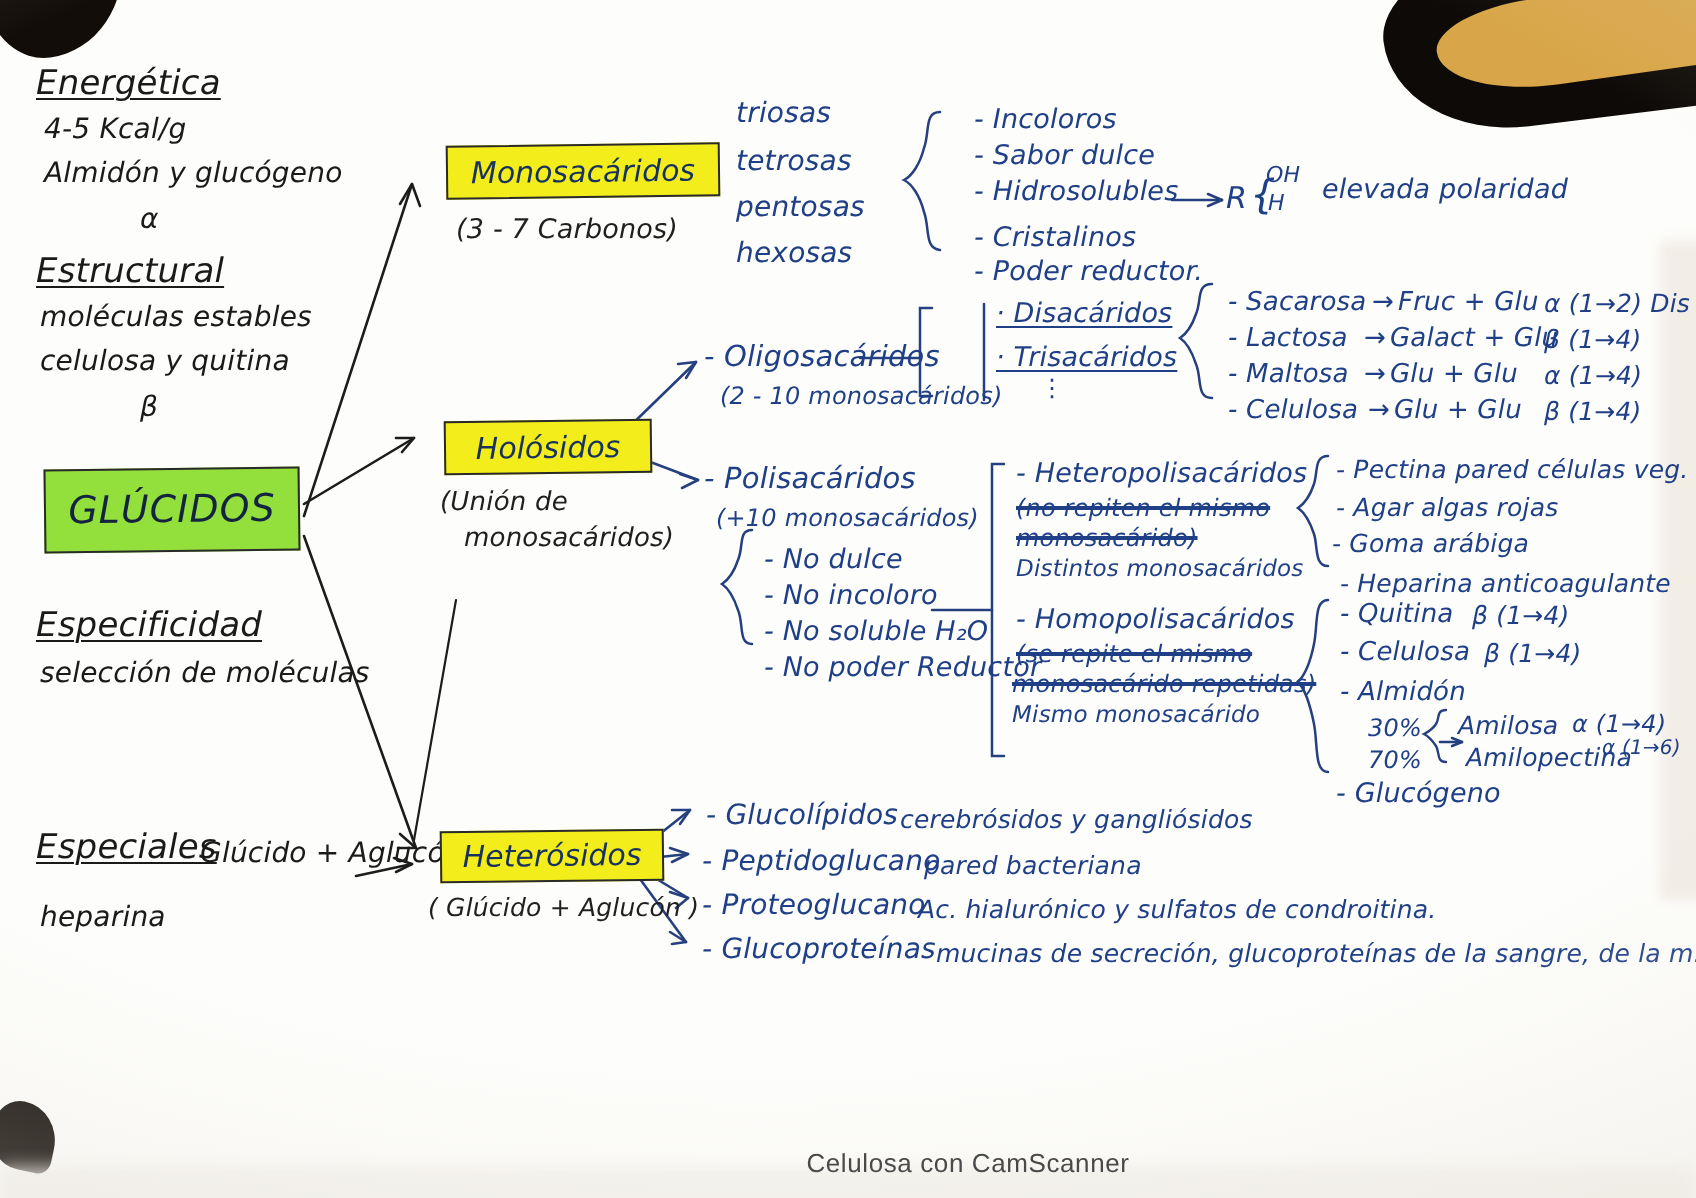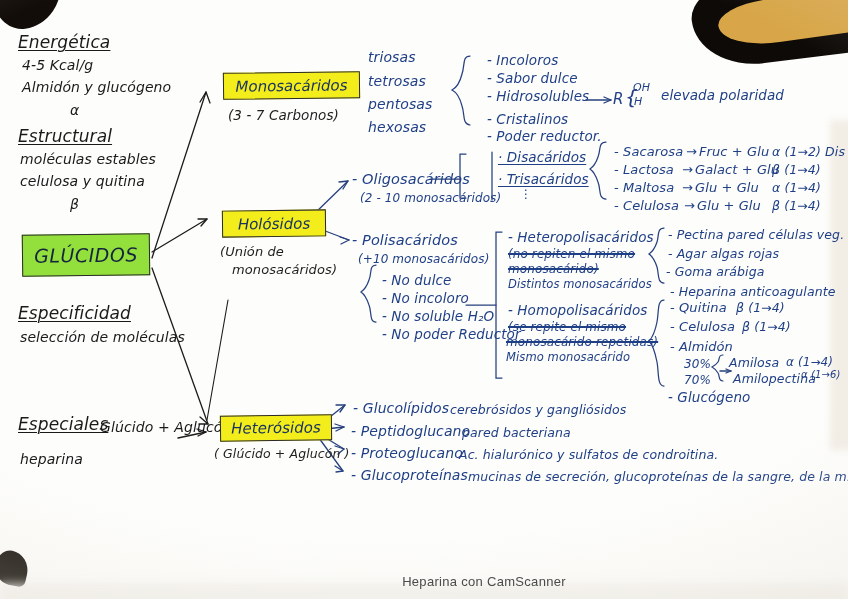--- a/index.html
+++ b/index.html
@@ -272,15 +272,15 @@
 
   <div class="hw ink" style="left:351px;top:446px;font-size:14px;">- Proteoglucano</div>
   <div class="hw ink" style="left:459px;top:448px;font-size:12.5px;">Ac. hialurónico y sulfatos de condroitina.</div>
 
   <div class="hw ink" style="left:351px;top:468px;font-size:14px;">- Glucoproteínas</div>
   <div class="hw ink" style="left:468px;top:470px;font-size:12.5px;">mucinas de secreción, glucoproteínas de la sangre, de la m. plasmática</div>
 
   <div class="paper-shade"></div>
 
   <div class="footer">
-    <span>Heparina con CamScanner</span>
+    <span>Celulosa con CamScanner</span>
   </div>
 </div>
 
 </body></html>

